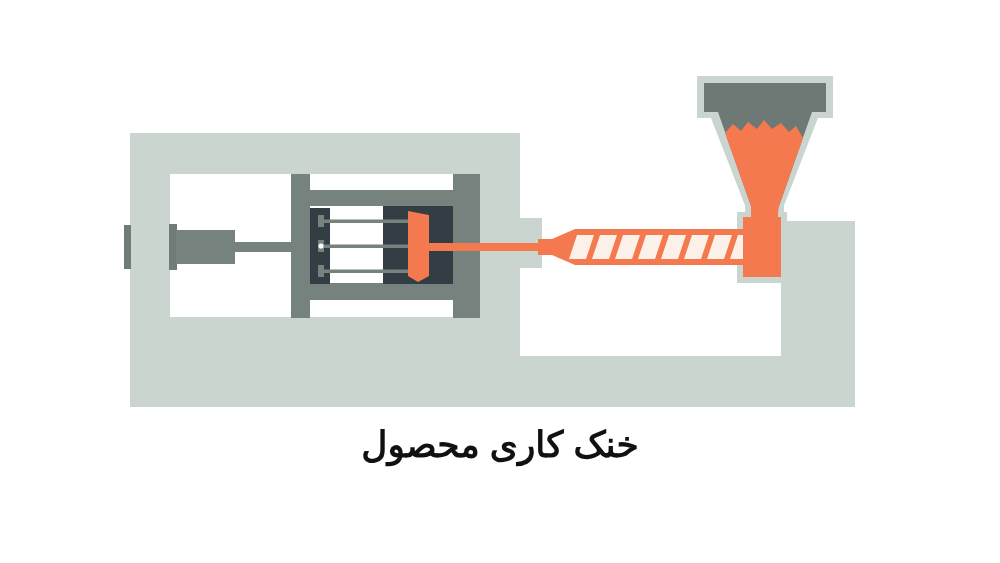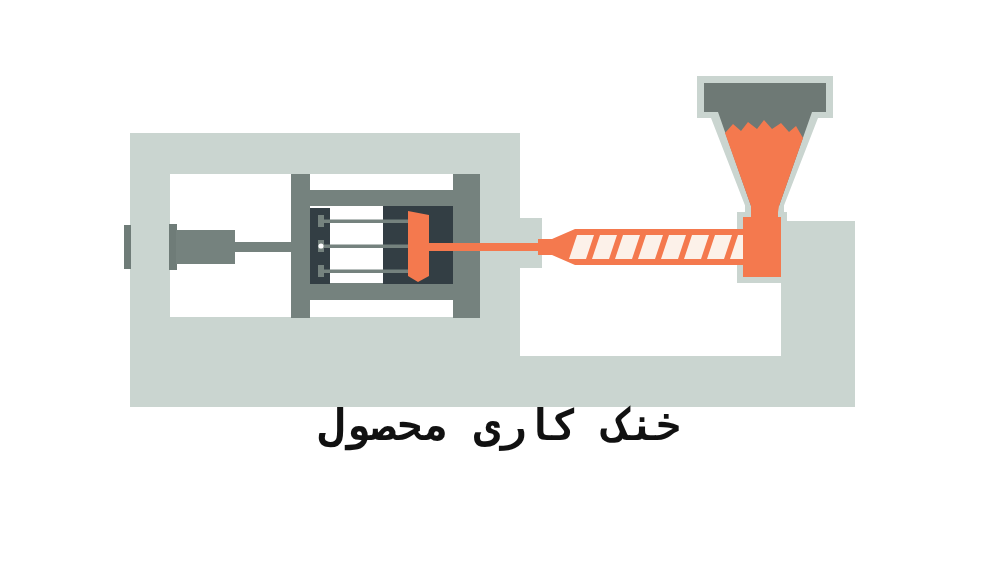--- a/index.html
+++ b/index.html
@@ -2,24 +2,24 @@
 <html><head>
 <meta charset="utf-8">
 <style>
   html,body{margin:0;padding:0;}
   body{
     width:1000px;height:563px;position:relative;background:#ffffff;
     font-family:"DejaVu Sans","Liberation Sans",sans-serif;overflow:hidden;
   }
   #stage{position:absolute;left:0;top:0;width:1000px;height:563px;}
   #caption{
-    position:absolute;left:0;top:400px;width:1000px;
+    position:absolute;left:0;top:421px;width:1000px;
     text-align:center;direction:rtl;
-    font-weight:bold;font-size:43px;line-height:1.35;color:#111111;
-    font-family:Liberation Mono, monospace;
+    font-weight:bold;font-size:36px;line-height:1.35;color:#111111;
+    font-family:Liberation Sans, sans-serif;
   }
 </style>
 </head>
 <body>
 
 <svg id="stage" viewBox="0 0 1000 563" xmlns="http://www.w3.org/2000/svg">
 
   <g>
     <rect x="130" y="133" width="390" height="41" fill="#cad5d0"></rect>
     <rect x="130" y="133" width="40" height="274" fill="#cad5d0"></rect>

